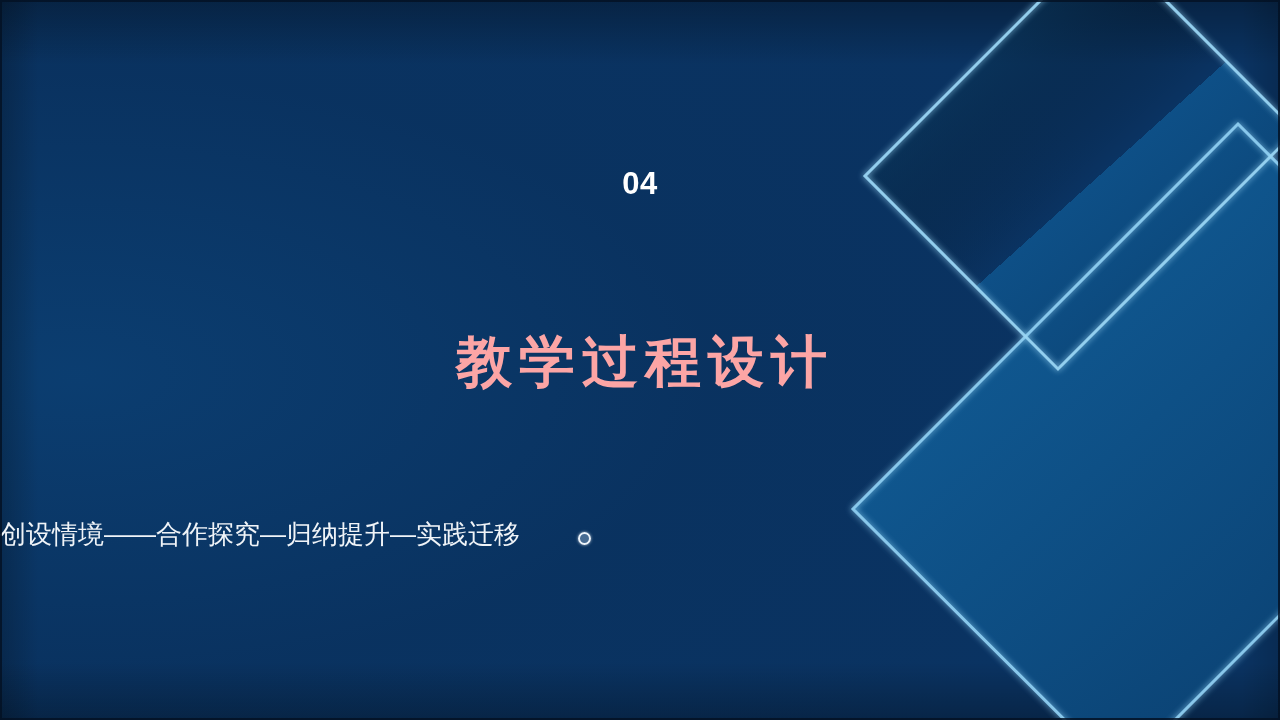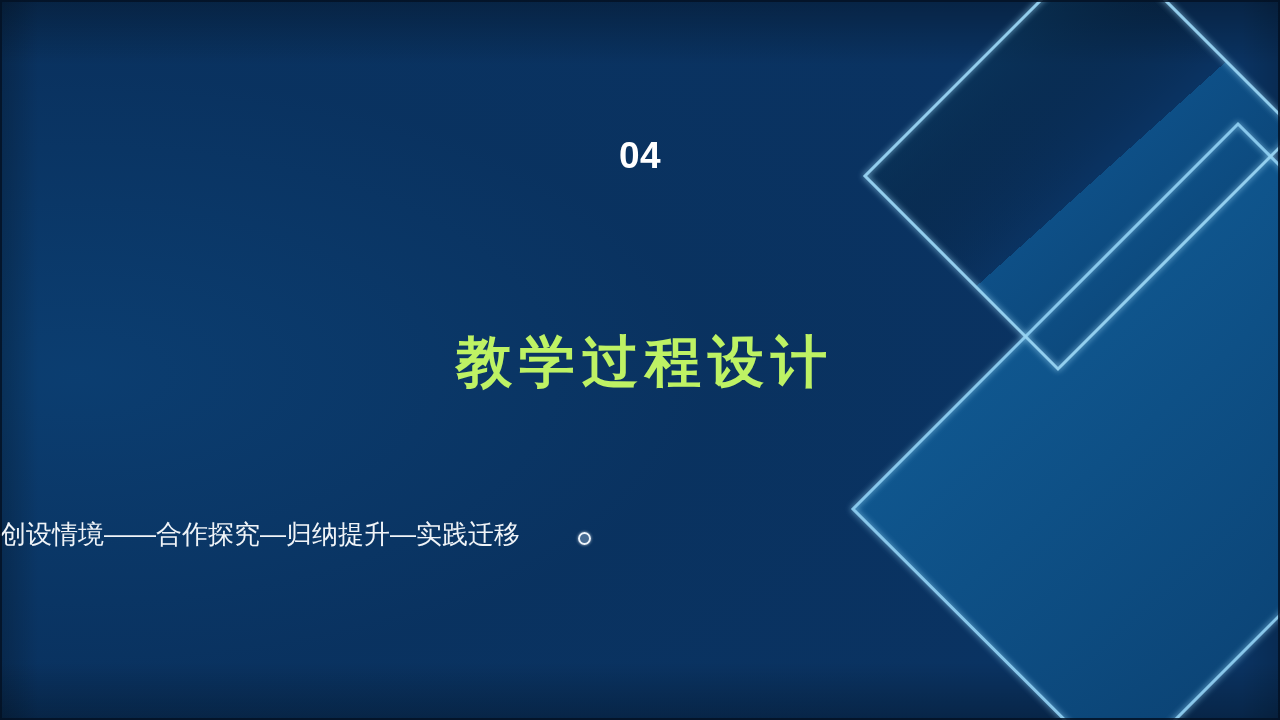--- a/index.html
+++ b/index.html
@@ -75,35 +75,35 @@
   
   .content {
     position: absolute;
     inset: 0;
     z-index: 20;
   }
   .section-number {
     position: absolute;
     left: 0;
     right: 0;
-    top: 136px;
+    top: 164px;
     text-align: center;
     color: #ffffff;
-    font-size: 37px;
+    font-size: 31px;
     font-weight: bold;
     letter-spacing: 0.5px;
     line-height: 40px;
   }
   .main-title {
     position: absolute;
     left: 0;
     right: 0;
     top: 325px;
     text-align: center;
-    color: #bef264;
+    color: #fca5a5;
     font-size: 56px;
     font-weight: bold;
     letter-spacing: 7px;
     line-height: 74px;
     white-space: nowrap;
     padding-left: 10px;
   }
   .sub-title {
     position: absolute;
     left: 0;

